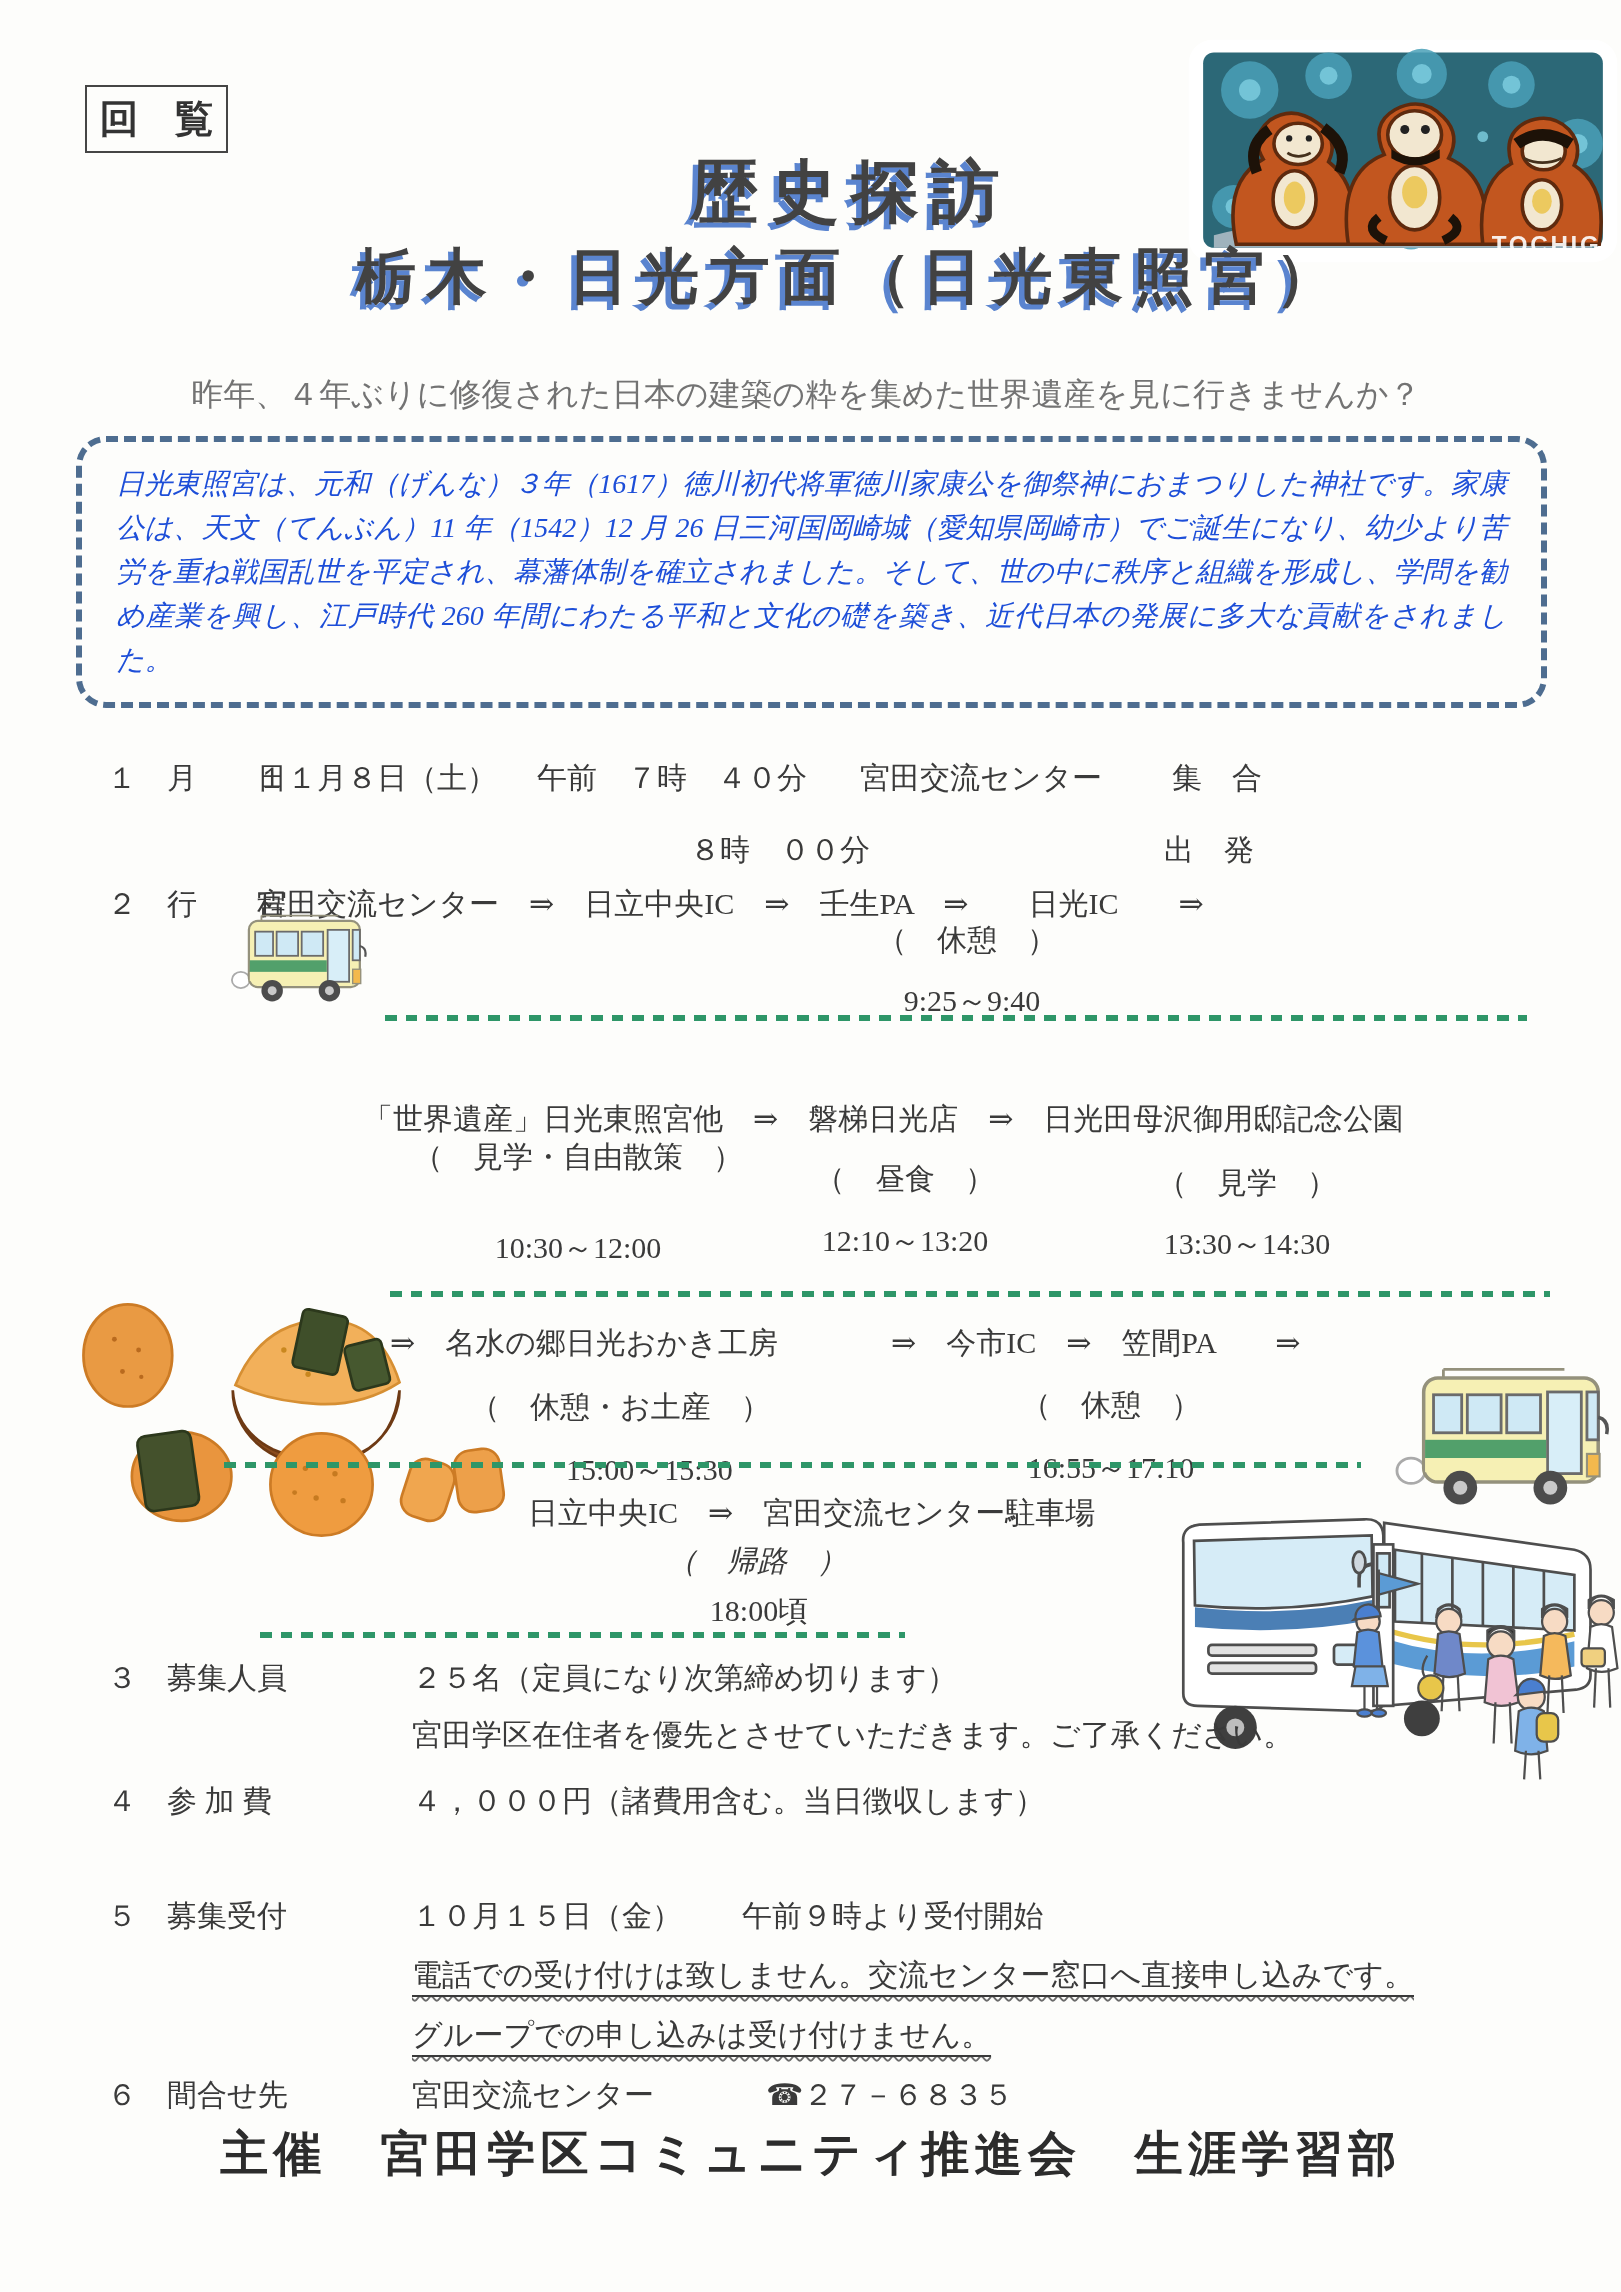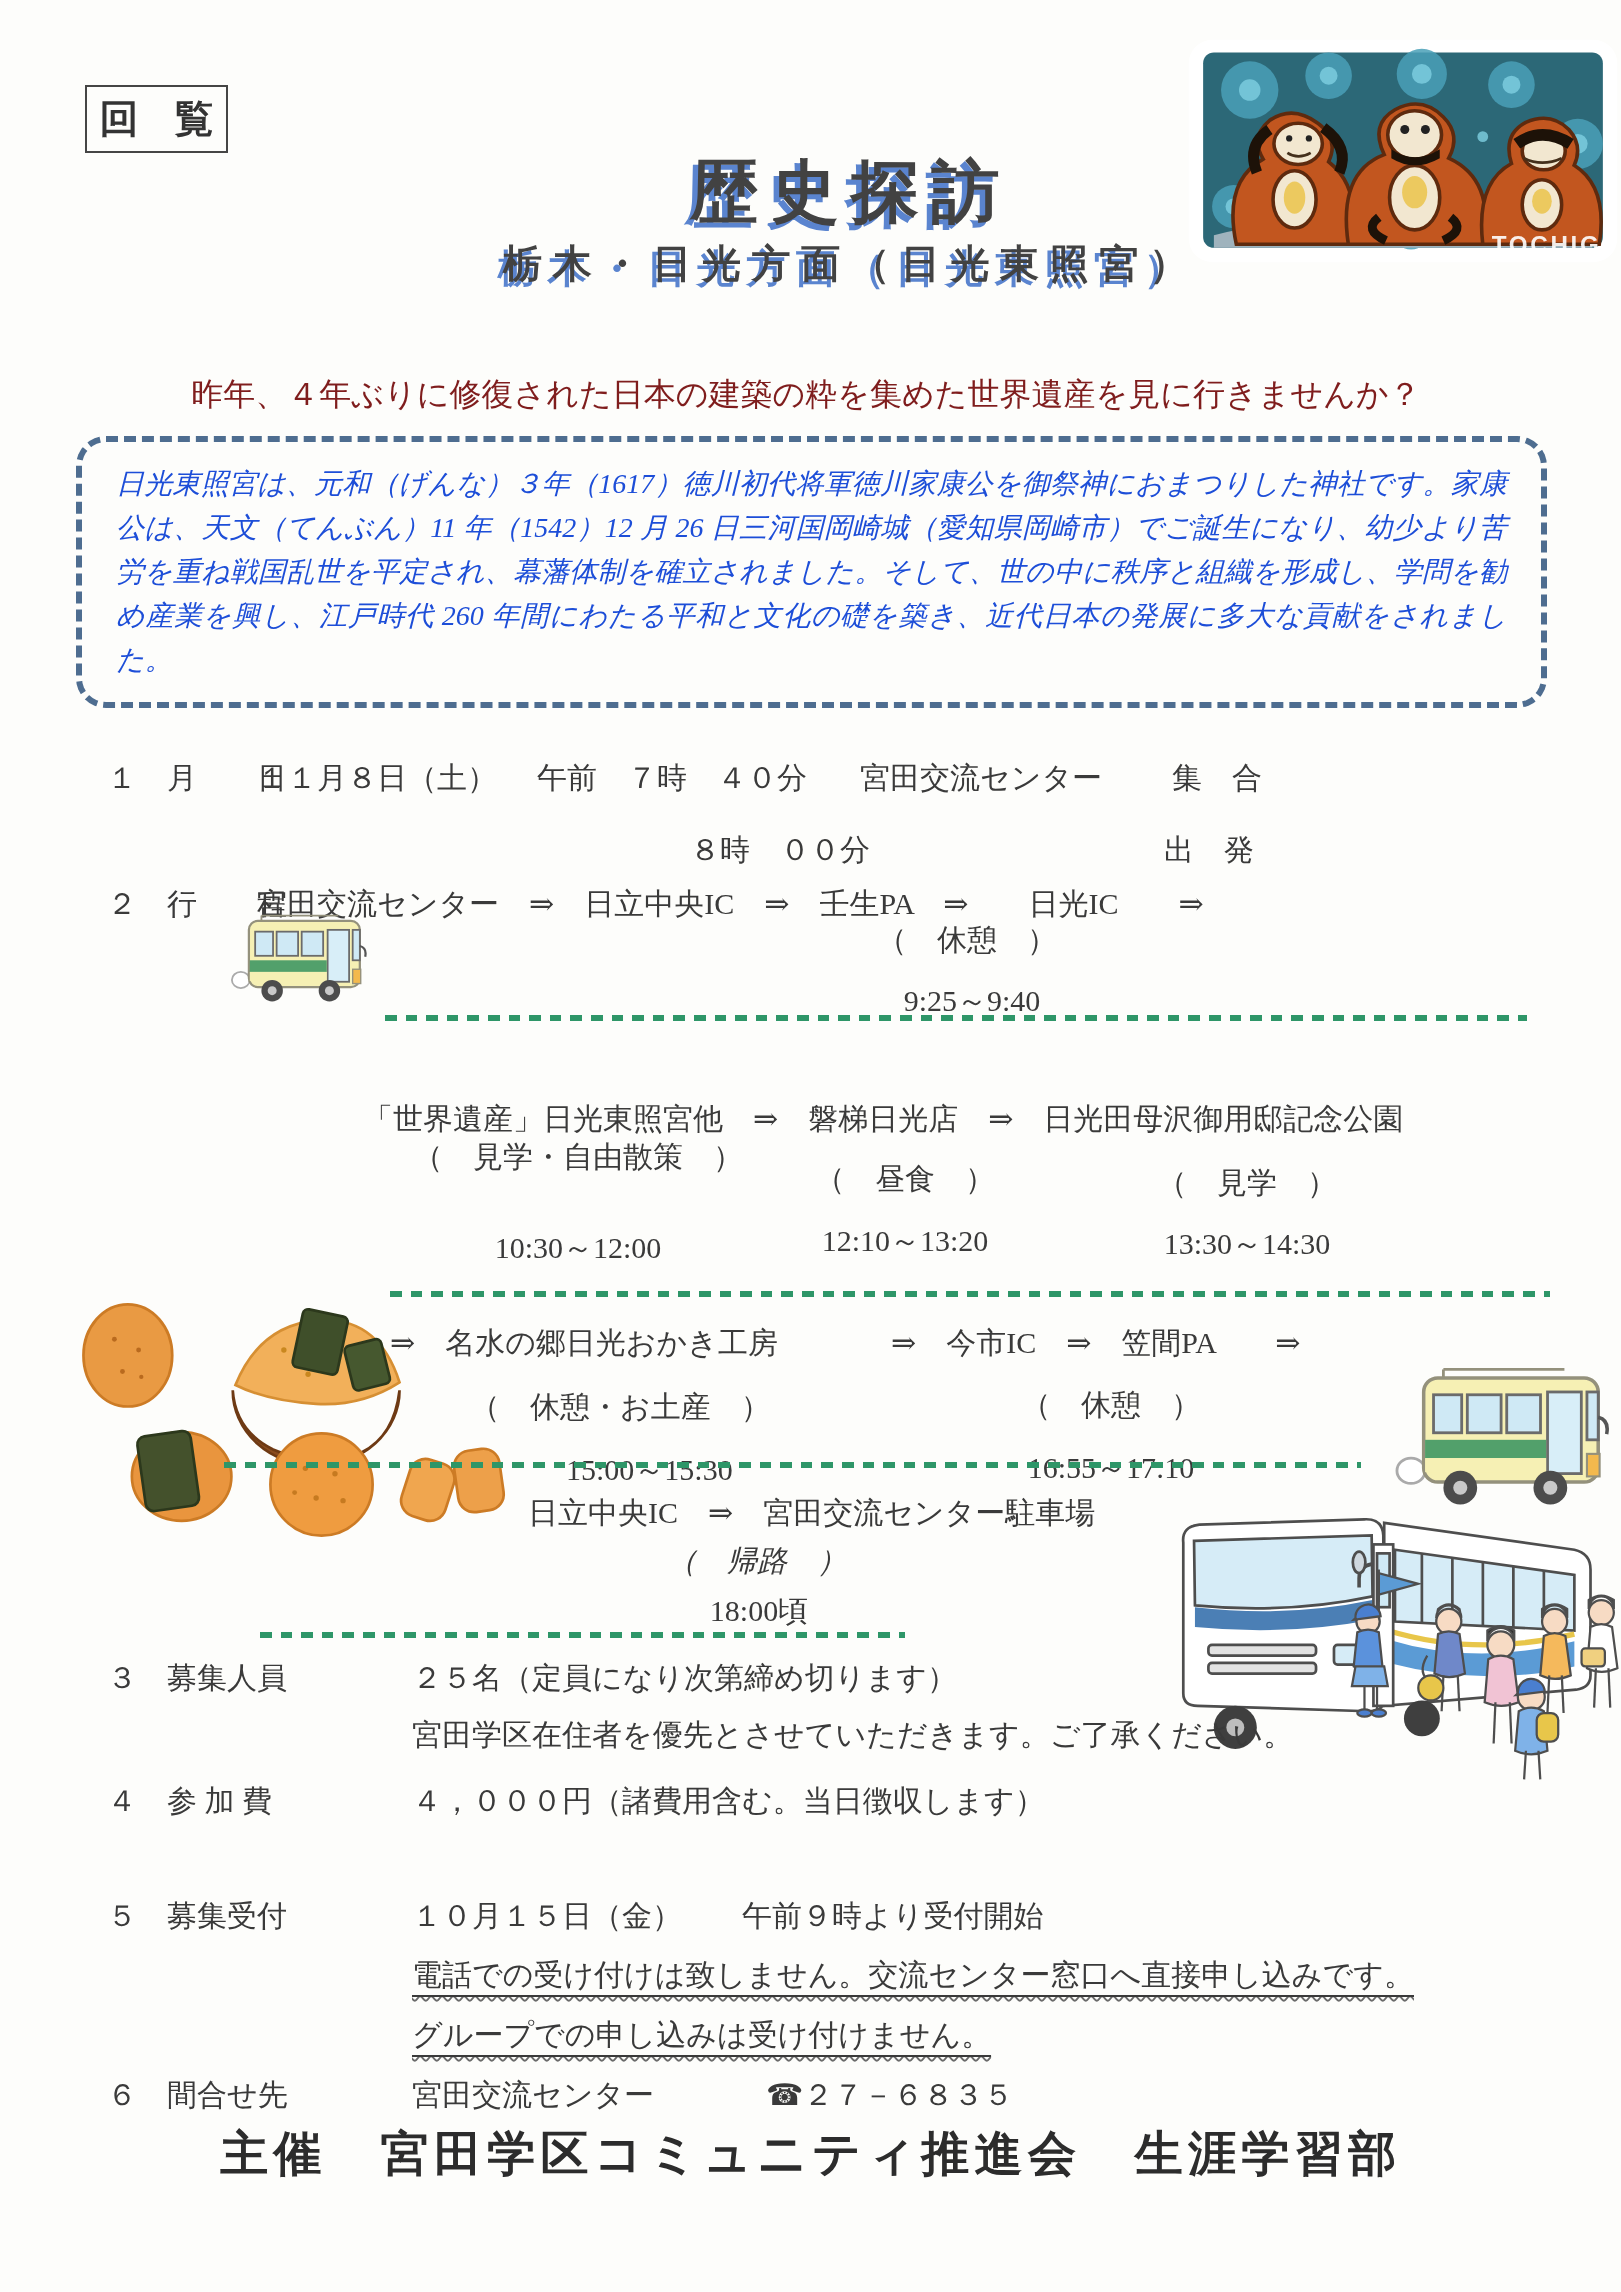--- a/index.html
+++ b/index.html
@@ -1,22 +1,22 @@
 <!DOCTYPE html>
 <html style="font-size:14.3px"><head>
 <meta charset="utf-8">
 <style>
   html,body{margin:0;padding:0;background:#e9e9e9;}
   .page{position:relative;width:1621px;height:2293px;background:#fdfdfb;overflow:hidden;
         font-family:"Liberation Serif","DejaVu Serif",serif;color:#3a3a3a;}
   .t{position:absolute;white-space:nowrap;font-size:30px;line-height:1.25;}
   .c{transform:translateX(-50%);}
   .title1{font-size:68px;font-weight:bold;letter-spacing:12.5px;color:#424242;text-shadow:-5.4px 5.4px 0 #5a84cf;text-align:center;}
-  .title2{font-size:39px;font-weight:bold;letter-spacing:10.7px;color:#424242;text-shadow:-5.4px 5.4px 0 #5a84cf;}
-  .subtitle{font-size:32px;color:#7f1d1d;}
+  .title2{font-size:60px;font-weight:bold;letter-spacing:10.7px;color:#424242;text-shadow:-5.4px 5.4px 0 #5a84cf;}
+  .subtitle{font-size:32px;color:#737373;}
   .kairan{position:absolute;left:85px;top:85px;width:143px;height:68px;border:2.7px solid #454545;
           box-sizing:border-box;display:flex;align-items:center;justify-content:space-between;
           padding:0 12.5px;font-size:39px;font-weight:bold;color:#333;}
   .intro{position:absolute;left:76px;top:436px;width:1471px;height:272px;border:6.3px dashed #4e6d90;
          border-radius:30px;box-sizing:border-box;padding:19.7px 34px 0 34px;font-size:28px;
          line-height:44px;text-align:justify;color:#1d4ed8;font-style:italic;}
   .dots{position:absolute;height:6.3px;
         background:repeating-linear-gradient(90deg,#2e9668 0 11.6px,transparent 11.6px 20.6px);}
   .wavy{border-bottom:2.7px solid #3a3a3a;padding-bottom:3.6px;
         text-decoration:underline wavy 1.8px rgba(58,58,58,.75);text-underline-offset:9.9px;}

